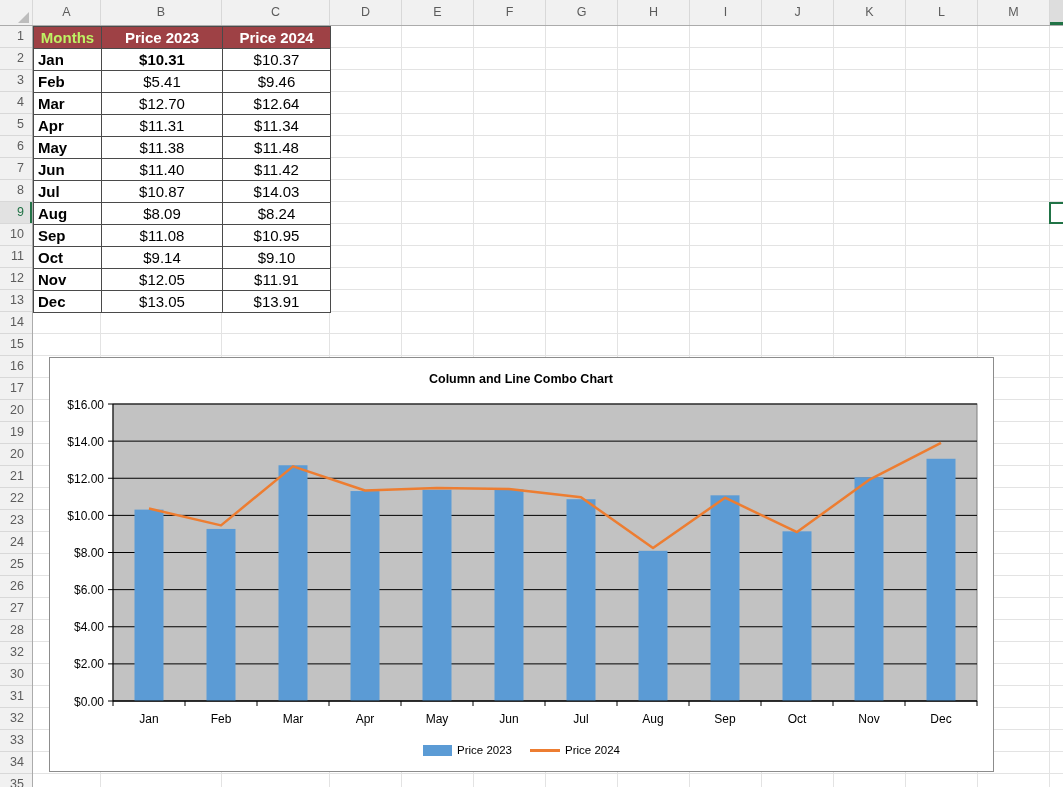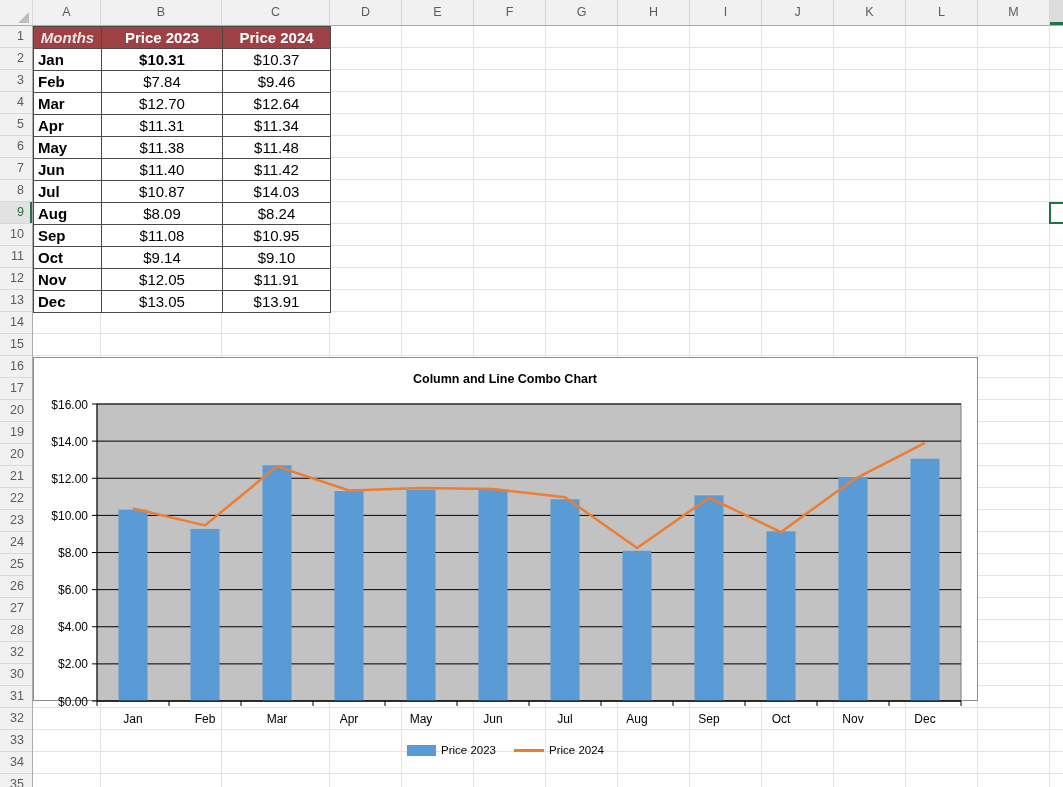--- a/index.html
+++ b/index.html
@@ -52,21 +52,21 @@
   }
   .sheet-table th, .sheet-table td {
     box-sizing:border-box; border:1px solid #4A4A4A; height:22px; padding:0;
     font-size:15px; line-height:21px; overflow:hidden; white-space:nowrap;
   }
   .sheet-table th { color:#FFFFFF; font-weight:bold; text-align:center; }
   td.month { font-weight:bold; text-align:left; padding-left:4px; background:#fff; }
   td.price { text-align:center; background:#fff; }
   
   .chart {
-    position:absolute; left:0; top:331px; width:945px; height:344px;
+    position:absolute; left:16px; top:331px; width:945px; height:415px;
     background:#FFFFFF; border:1px solid #8C8C8C; box-sizing:border-box; z-index:3;
   }
   .chart svg { position:absolute; left:0; top:0; width:943px; height:413px; display:block; }
   .chart text { font-family:"Liberation Sans", sans-serif; fill:#000; }
   .chart-title-text { font-size:12.5px; font-weight:bold; }
   .tick-label { font-size:12px; }
   .legend {
     position:absolute; left:0; right:0; top:384px; height:16px;
     display:flex; justify-content:center; align-items:center; gap:18px;
     font-size:11.5px; color:#000; z-index:4;
@@ -141,34 +141,34 @@
       <div class="rowhdr">32</div>
       <div class="rowhdr">33</div>
       <div class="rowhdr">34</div>
       <div class="rowhdr">35</div>
     </div>
 
   <div class="grid">
     <table class="sheet-table">
       <thead>
           <tr>
-            <th style="width: 68px; background: rgb(158, 65, 69); color: #e5e5e5; font-style: italic;">Months</th>
+            <th style="width: 68px; background: rgb(158, 65, 69); color: #bef264;">Months</th>
             <th style="width: 121px; background: rgb(158, 65, 69); color: rgb(255, 255, 255);">Price 2023</th>
             <th style="width: 108px; background: rgb(158, 65, 69); color: rgb(255, 255, 255);">Price 2024</th>
           </tr>
         </thead>
       <tbody>
           <tr>
             <td class="month" style="width: 68px;">Jan</td>
             <td class="price" style="width: 121px; font-weight: bold;">$10.31</td>
             <td class="price" style="width: 108px;">$10.37</td>
           </tr>
           <tr>
             <td class="month" style="width: 68px;">Feb</td>
-            <td class="price" style="width: 121px;">$7.84</td>
+            <td class="price" style="width: 121px;">$5.41</td>
             <td class="price" style="width: 108px;">$9.46</td>
           </tr>
           <tr>
             <td class="month" style="width: 68px;">Mar</td>
             <td class="price" style="width: 121px;">$12.70</td>
             <td class="price" style="width: 108px;">$12.64</td>
           </tr>
           <tr>
             <td class="month" style="width: 68px;">Apr</td>
             <td class="price" style="width: 121px;">$11.31</td>

